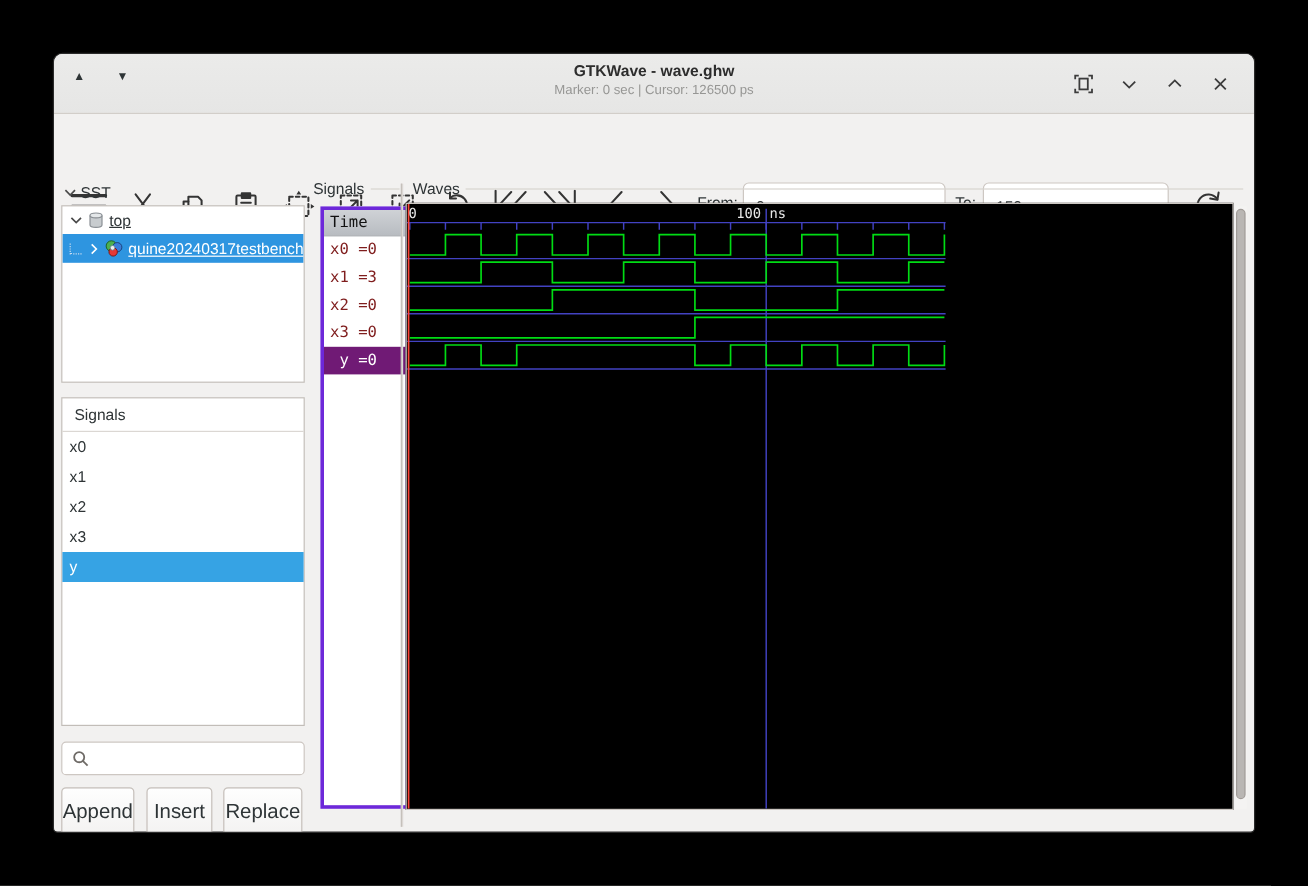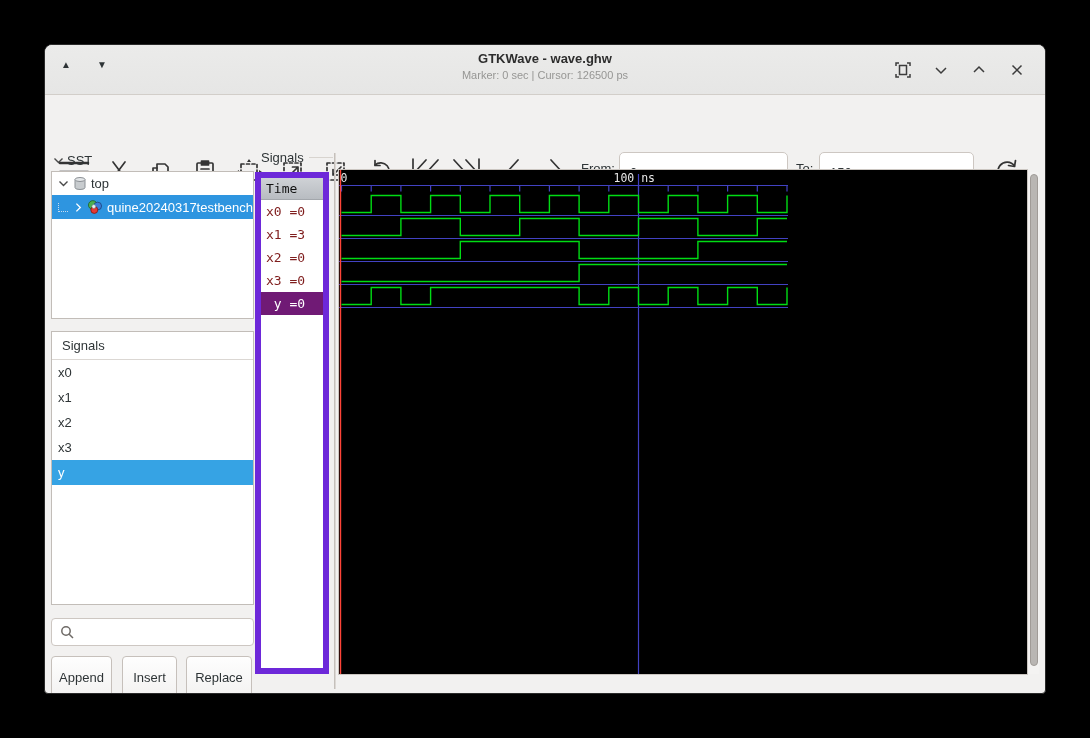--- a/index.html
+++ b/index.html
@@ -26,35 +26,35 @@
 
   .main { position:absolute; left:0; top:104px; right:0; bottom:0;padding-left:11px; }
 
   
   .frame-head { position:absolute; font-size:13px; color:#2e3436; display:flex; align-items:center; }
   .frame-head .line { height:1px; background:#d8d4cf; margin-left:5px; }
 
   
   .sst-head { position:absolute; left:8px; top:4px; display:flex; align-items:center; gap:3px; font-size:13px; color:#2e3436; }
   .tree-box { position:absolute; left:6px; top:22px; width:203px; height:148px; background:#fff; border:1px solid #c2bdb8; overflow:hidden; }
-  .tree-row { height:23px; display:flex; align-items:center; font-size:13px; color:#2e3436; padding-left:6px; gap:4px; white-space:nowrap; }
+  .tree-row { height:23px; display:flex; align-items:center; font-size:13px; color:#2e3436; padding-left:6px; gap:4px; white-space:nowrap;text-decoration:underline; }
   .tree-row.sel { background:#2e95e0; color:#fff; height:24px; }
   .dotline { width:10px; height:9px; border-left:1px dotted #c9dcef; border-bottom:1px dotted #c9dcef; margin-right:1px; }
 
   .sigframe { position:absolute; left:6px; top:182px; width:203px; height:274px; background:#fff; border:1px solid #c2bdb8; }
   .sigframe .head { height:28px; line-height:28px; padding-left:10px; font-size:13px; color:#2e3436; border-bottom:1px solid #dbd7d3; }
   .sig-row { height:25px; line-height:25px; padding-left:6px; font-size:13px; color:#2e3436; }
   .sig-row.sel { background:#36a3e4; color:#fff; }
 
   .searchbox { position:absolute; left:6px; top:469px; width:203px; height:28px; background:#fff; border:1px solid #cdc7c2; border-radius:4px; display:flex; align-items:center; padding-left:8px; }
   .btnrow { position:absolute; top:507px; left:6px; }
-  .gbtn { position:absolute; top:0; height:42px; background:linear-gradient(#fefefe,#f3f2f1); border:1px solid #c6c0bb; border-radius:4px; font-size:13px; color:#2e3436; display:flex; align-items:center; justify-content:center; font-family:"Liberation Sans",sans-serif; }
-
-  
-  .vals { position:absolute; left:210px; top:23px; width:74px; height:502px; background:#fff; border:6px solid #6d28d9; }
+  .gbtn { position:absolute; top:0; height:42px; background:linear-gradient(#fefefe,#f3f2f1); border:1px solid #c6c0bb; border-radius:4px; font-size:17px; color:#2e3436; display:flex; align-items:center; justify-content:center; font-family:"Liberation Sans",sans-serif; }
+
+  
+  .vals { position:absolute; left:222px; top:23px; width:74px; height:502px; background:#fff; border:3px solid #6d28d9; }
   .time-head { height:22px; background:linear-gradient(#cfd2d6,#b8bcc1); border-bottom:1px solid #a3a7ac; font-family:"DejaVu Sans Mono",monospace; font-size:13px; color:#111; padding-left:5px; line-height:21px; }
   .val-row { height:23px; line-height:23px; font-family:"DejaVu Sans Mono",monospace; font-size:13px; color:#7f1d1d; padding-left:5px; white-space:pre; }
   .val-row.sel { background:#701a75; color:#fff; }
   .splitter { position:absolute; left:289px; top:4px; width:2px; height:536px; background:#dcd8d4; border-left:1px solid #c5c0bb; }
 
   
   .wave-canvas { position:absolute; left:293px; top:20px; width:690px; height:506px; background:#000; border:1px solid #cbc6c1; }
   .wave-canvas svg { display:block; }
   .vscroll { position:absolute; left:984px; top:23px; width:10px; height:502px; background:#f4f3f2; }
   .vscroll .thumb { position:absolute; left:1px; top:2px; width:8px; height:492px; background:#b9b6b3; border:1px solid #a09b97; border-radius:5px; }
@@ -248,20 +248,24 @@
           <div class="val-row">x0 =0</div>
           <div class="val-row">x1 =3</div>
           <div class="val-row">x2 =0</div>
           <div class="val-row">x3 =0</div>
           <div class="val-row sel"> y =0</div>
         </div>
     </div>
 
     <div class="splitter"></div>
 
+    <div class="frame-head" style="left:299px;top:1px;">
+      <span>Waves</span>
+      <span class="line" style="width:648px;"></span>
+    </div>
     <div class="wave-canvas">
       <svg width="688" height="504" viewBox="0 0 688 504">
           <line x1="0" y1="15.5" x2="449.00000000000006" y2="15.5" stroke="#4242c2" stroke-width="1.2"></line>
           <line x1="2.5" y1="15.5" x2="2.5" y2="21.5" stroke="#4242c2" stroke-width="1.2"></line>
           <line x1="32.2" y1="15.5" x2="32.2" y2="21.5" stroke="#4242c2" stroke-width="1.2"></line>
           <line x1="61.900000000000006" y1="15.5" x2="61.900000000000006" y2="21.5" stroke="#4242c2" stroke-width="1.2"></line>
           <line x1="91.60000000000001" y1="15.5" x2="91.60000000000001" y2="21.5" stroke="#4242c2" stroke-width="1.2"></line>
           <line x1="121.30000000000001" y1="15.5" x2="121.30000000000001" y2="21.5" stroke="#4242c2" stroke-width="1.2"></line>
           <line x1="151" y1="15.5" x2="151" y2="21.5" stroke="#4242c2" stroke-width="1.2"></line>
           <line x1="180.70000000000002" y1="15.5" x2="180.70000000000002" y2="21.5" stroke="#4242c2" stroke-width="1.2"></line>

